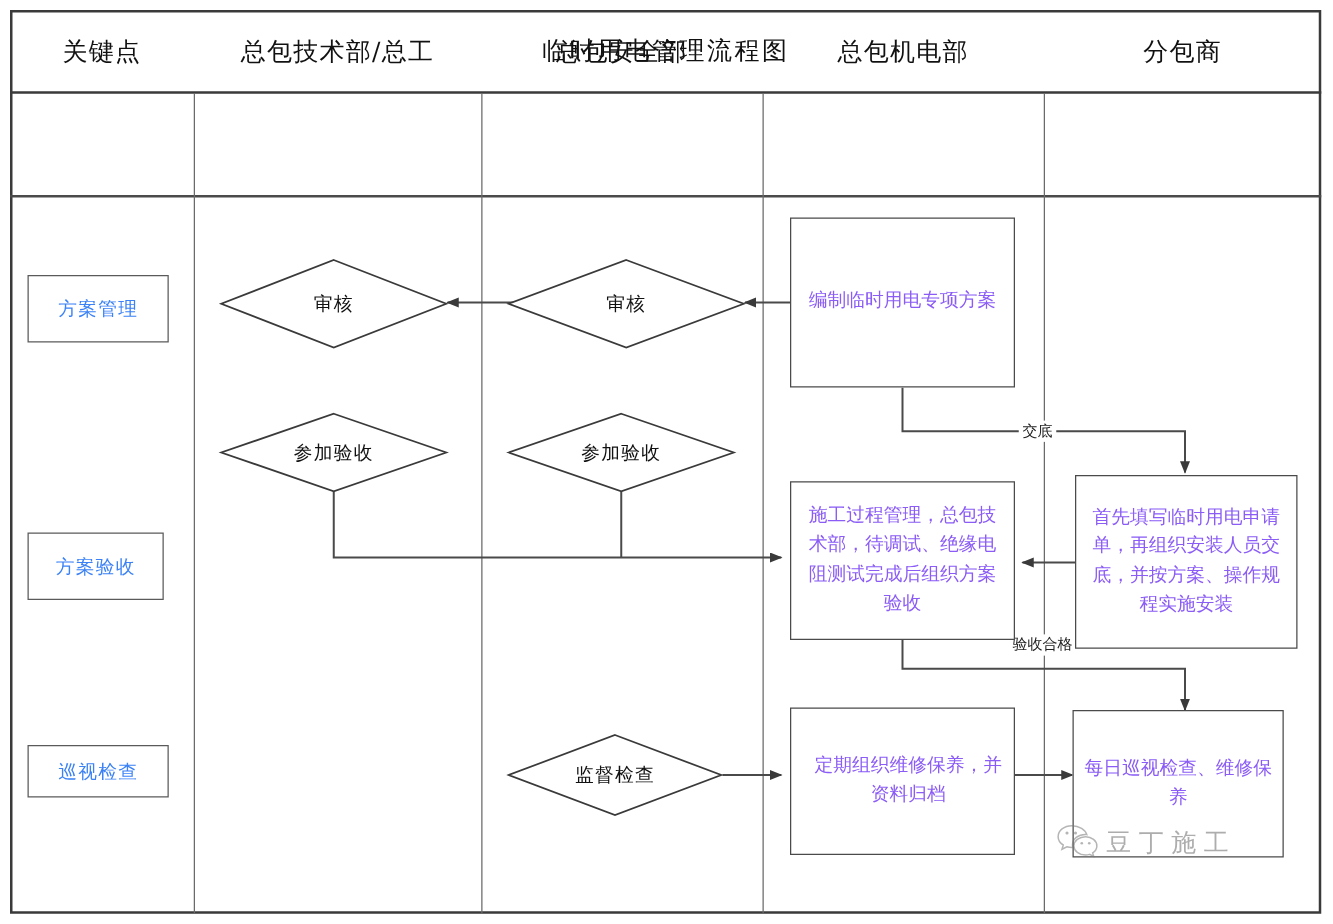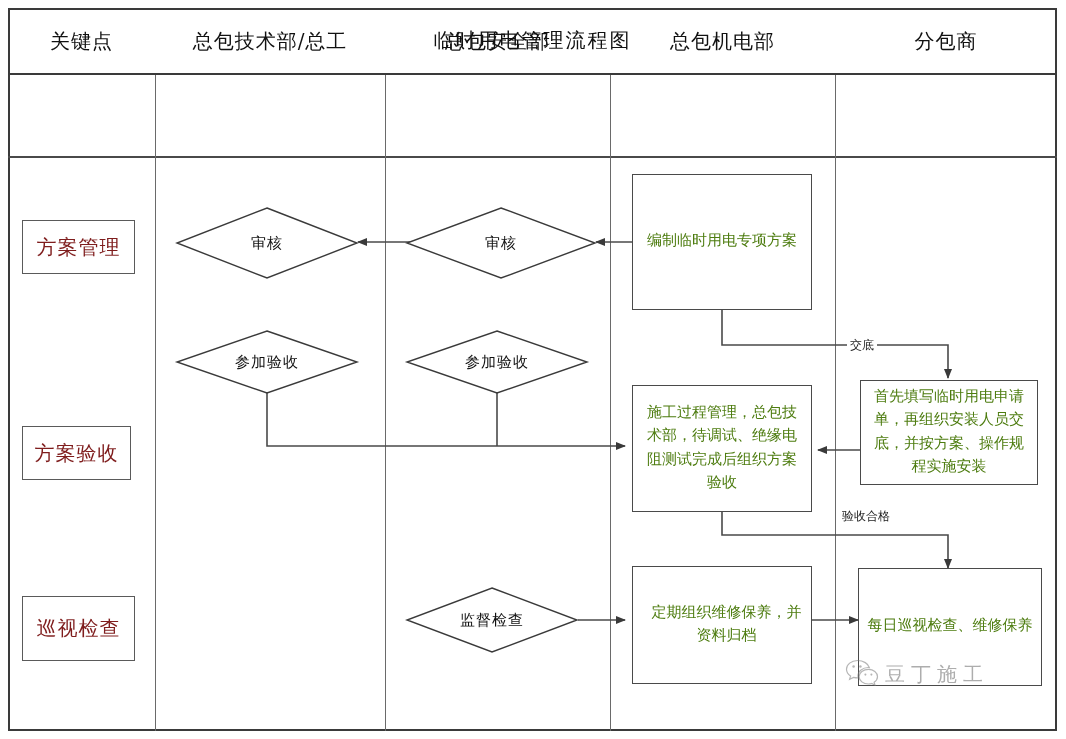--- a/index.html
+++ b/index.html
@@ -79,37 +79,37 @@
   
   .keybox {
     position: absolute;
     box-sizing: border-box;
     border: 1px solid #5a5a5a;
     background: #fff;
     display: flex;
     align-items: center;
     justify-content: center;
     font-family: "DejaVu Serif", "Liberation Serif", serif;
-    font-size: 20px;
-    color: #7f1d1d;
+    font-size: 15px;
+    color: #3b82f6;
     letter-spacing: 1px;
   }
   .procbox {
     position: absolute;
     box-sizing: border-box;
     border: 1px solid #4a4a4a;
     background: #fff;
     display: flex;
     align-items: center;
     justify-content: center;
     text-align: center;
-    font-family: Liberation Mono, monospace;
+    font-family: Liberation Serif, serif;
     font-size: 15px;
     line-height: 1.55;
-    color: #4d7c0f;
+    color: #8b5cf6;
     padding: 4px 8px;
   }
   .diamond-wrap {
     position: absolute;
   }
   .diamond-wrap svg {
     position: absolute;
     left: 0;
     top: 0;
     overflow: visible;
@@ -139,21 +139,20 @@
   }
   .edge-label {
     position: absolute;
     background: #fff;
     font-family: "DejaVu Serif", "Liberation Serif", serif;
     font-size: 12px;
     color: #222;
     padding: 0 3px;
     white-space: nowrap;
     transform: translate(-50%, -50%);
-    margin-left: 32px;
   }
   
   .watermark {
     position: absolute;
     left: 845px;
     top: 658px;
     display: flex;
     align-items: center;
     gap: 6px;
     opacity: 0.55;
@@ -215,21 +214,21 @@
 
       <path d="M812,620 L858,620" marker-end="url(#ah)"></path>
     </g>
   </svg>
 
   <div class="edge-label" style="left:830px;top:345px;">交底</div>
   <div class="edge-label" style="left:834px;top:516px;">验收合格</div>
 
   <div class="keybox" style="left:22px;top:220px;width:113px;height:54px;">方案管理</div>
   <div class="keybox" style="left:22px;top:426px;width:109px;height:54px;">方案验收</div>
-  <div class="keybox" style="left:22px;top:596px;width:113px;height:65px;">巡视检查</div>
+  <div class="keybox" style="left:22px;top:596px;width:113px;height:42px;">巡视检查</div>
 
   <div class="diamond-wrap" style="left:176px;top:207px;width:182px;height:72px;">
     <svg width="182" height="72" viewBox="0 0 182 72">
       <polygon points="91,1 181,36 91,71 1,36" fill="#ffffff" stroke="#3a3a3a" stroke-width="1.4"></polygon>
     </svg>
     <div class="diamond-label">审核</div>
   </div>
 
   <div class="diamond-wrap" style="left:406px;top:207px;width:190px;height:72px;">
     <svg width="190" height="72" viewBox="0 0 190 72">
@@ -258,23 +257,23 @@
     </svg>
     <div class="diamond-label">监督检查</div>
   </div>
 
   <div class="procbox" style="left:632px;top:174px;width:180px;height:136px;">编制临时用电专项方案</div>
 
   <div class="procbox" style="left:632px;top:385px;width:180px;height:127px;">施工过程管理，总包技术部，待调试、绝缘电阻测试完成后组织方案验收</div>
 
   <div class="procbox" style="left:632px;top:566px;width:180px;height:118px;padding-left:17px;">定期组织维修保养，并资料归档</div>
 
-  <div class="procbox" style="left:860px;top:380px;width:178px;height:105px;">首先填写临时用电申请单，再组织安装人员交底，并按方案、操作规程实施安装</div>
-
-  <div class="procbox" style="left:858px;top:568px;width:184px;height:118px;">每日巡视检查、维修保养</div>
+  <div class="procbox" style="left:860px;top:380px;width:178px;height:139px;">首先填写临时用电申请单，再组织安装人员交底，并按方案、操作规程实施安装</div>
+
+  <div class="procbox" style="left:858px;top:568px;width:169px;height:118px;">每日巡视检查、维修保养</div>
 
   <div class="watermark">
     <span>
       <svg width="34" height="28" viewBox="0 0 34 28">
         <path d="M12.5,2.5 C6.2,2.5 1.5,6.6 1.5,11.3 c0,2.7 1.6,5.1 4.1,6.7 l-1,3.4 l3.9,-2 c1.2,0.3 2.5,0.5 3.9,0.5
                  c0.3,0 0.6,0 0.9,0 c-0.2,-0.7 -0.3,-1.4 -0.3,-2.1 c0,-4.6 4.6,-8.3 10.3,-8.3 c0.4,0 0.8,0 1.1,0.1
                  C23.3,5.8 18.5,2.5 12.5,2.5 z" fill="none" stroke="#7a7a7a" stroke-width="1.2"></path>
         <circle cx="8.6" cy="8.4" r="1.25" fill="#7a7a7a"></circle>
         <circle cx="15.4" cy="8.4" r="1.25" fill="#7a7a7a"></circle>
         <path d="M23.5,11.4 c-5.2,0 -9.4,3.3 -9.4,7.3 c0,4 4.2,7.3 9.4,7.3 c1.1,0 2.2,-0.2 3.2,-0.5 l3.3,1.7 l-0.9,-2.9

